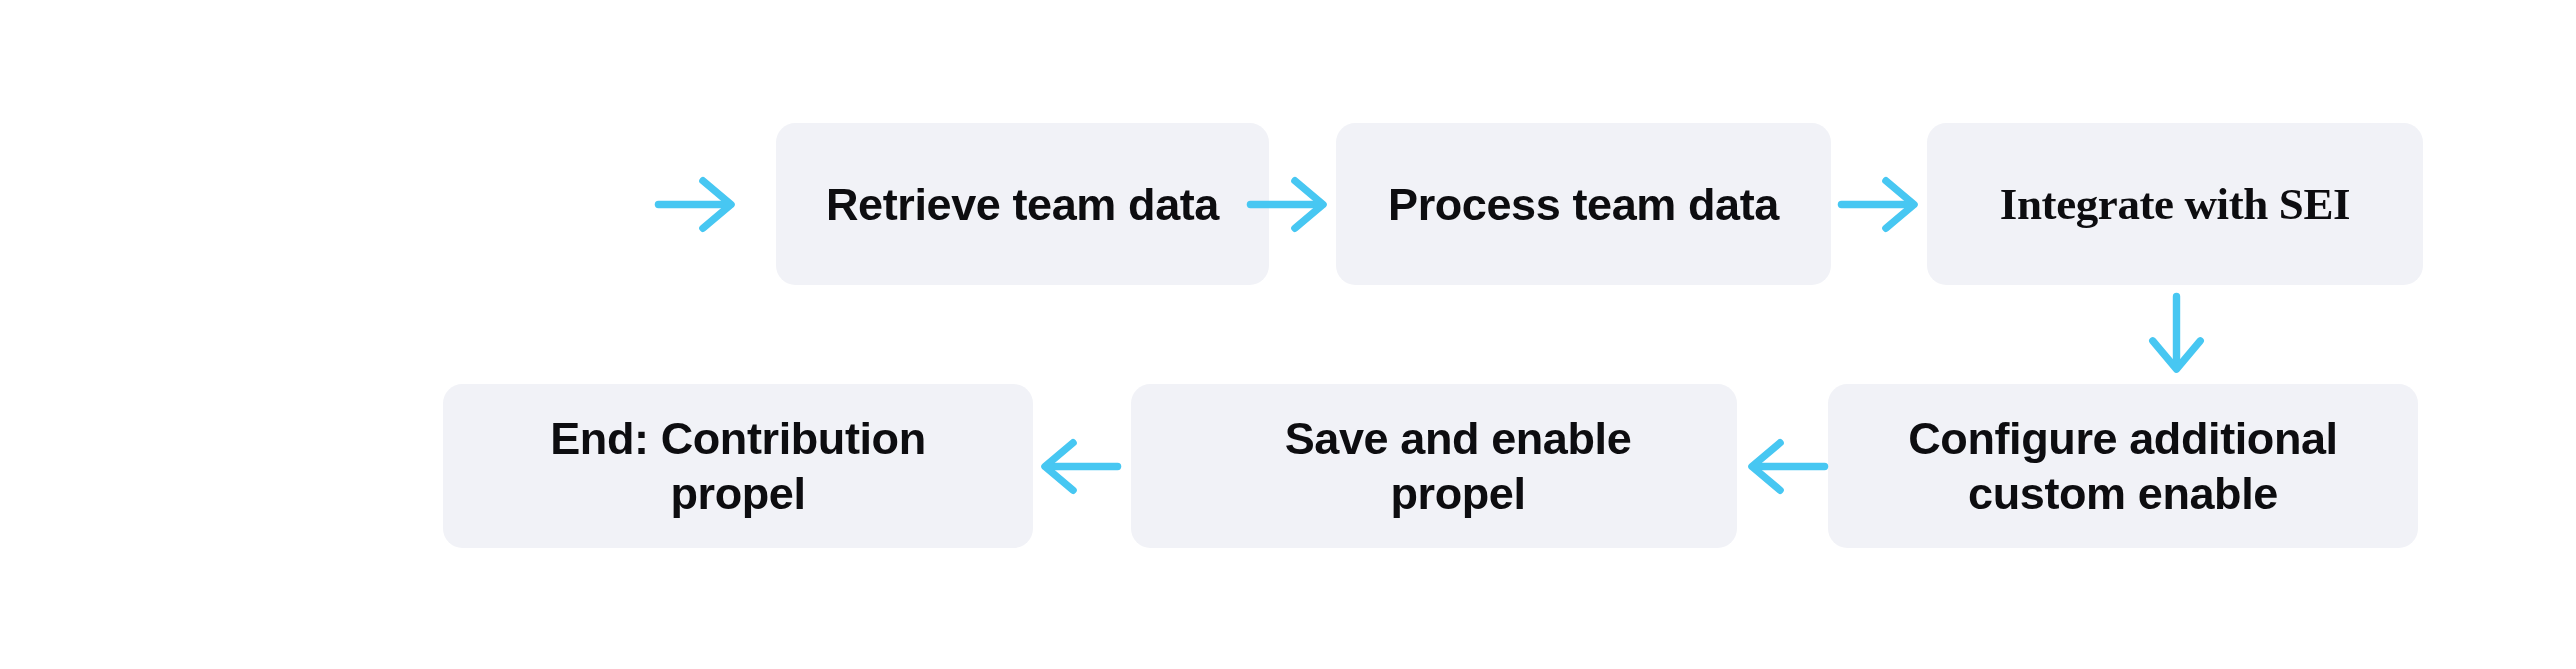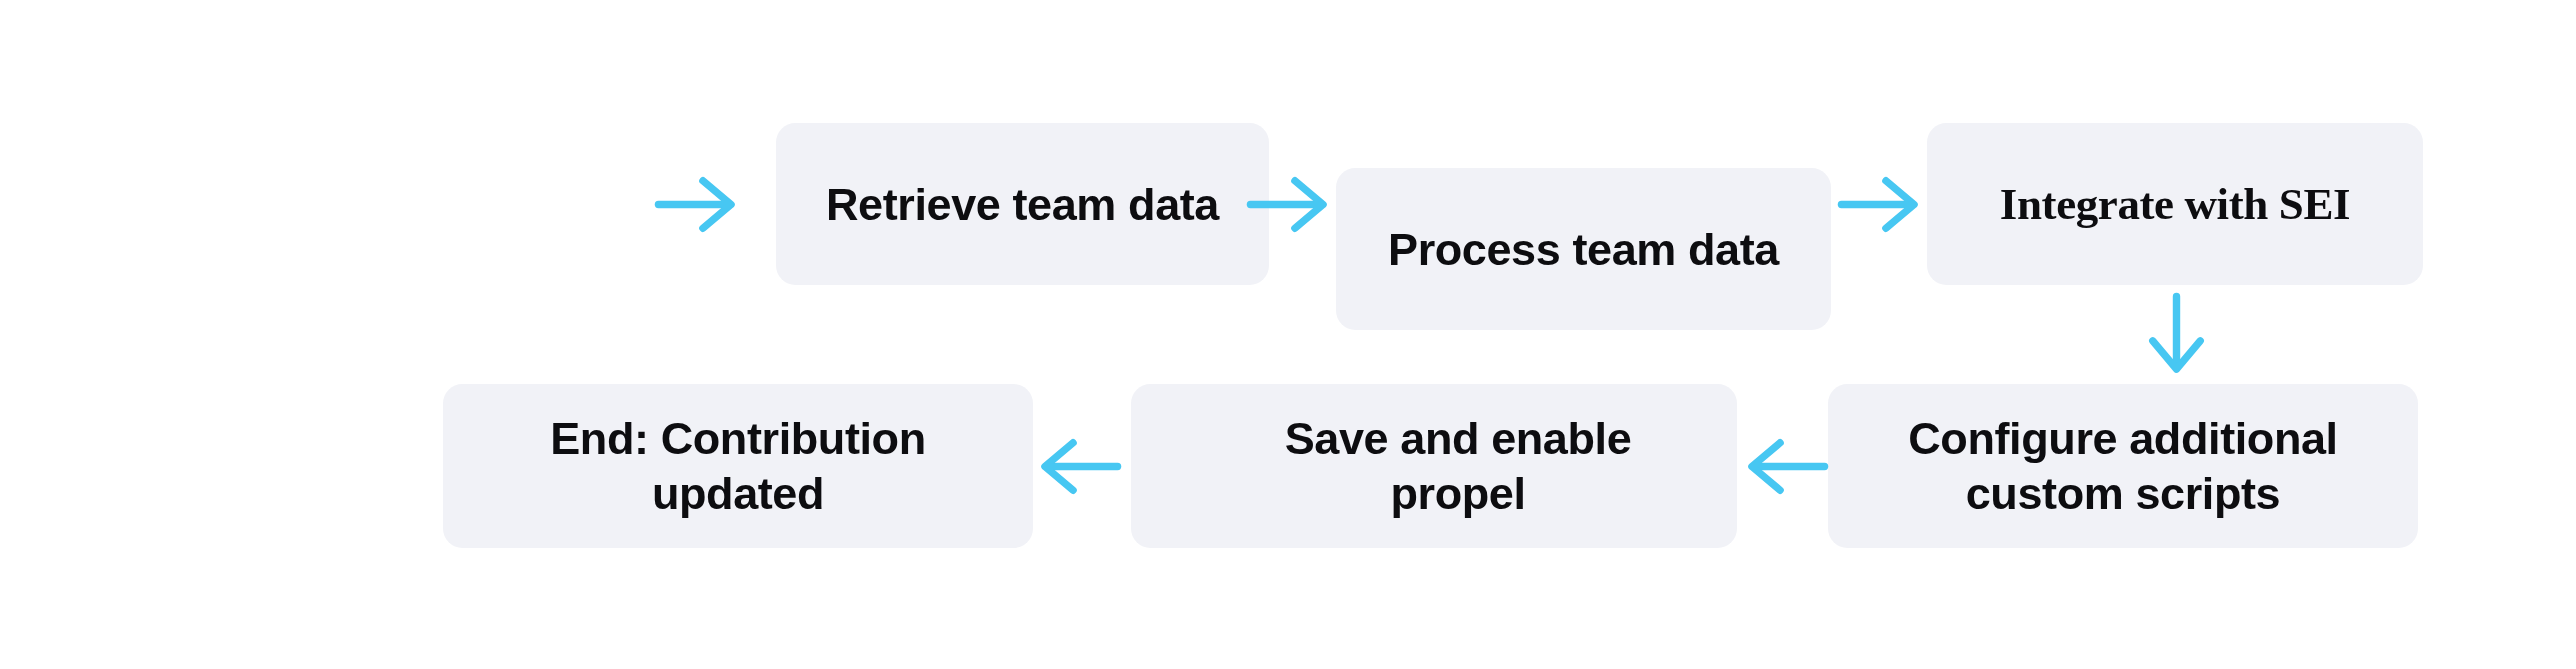--- a/index.html
+++ b/index.html
@@ -39,21 +39,21 @@
     text-align: center;
     white-space: pre-line;
   }
   .arrow {
     position: absolute;
     display: block;
   }
   
   #node-start     { left: 157px;  top: 123px; width: 492px; height: 162px; }
   #node-retrieve  { left: 776px; top: 123px; width: 493px; height: 162px; }
-  #node-process   { left: 1336px; top: 123px; width: 495px; height: 162px; margin-top: 45px; }
+  #node-process   { left: 1336px; top: 123px; width: 495px; height: 162px; }
   #node-integrate { left: 1927px; top: 123px; width: 496px; height: 162px; font-family: Liberation Serif, serif; }
   
   #node-configure { left: 1828px; top: 384px; width: 590px; height: 164px; }
   #node-save      { left: 1131px; top: 384px; width: 606px; height: 164px; padding-left: 48px; }
   #node-end       { left: 443px;  top: 384px; width: 590px; height: 164px; }
   
   #arrow-1 { left: 654px;  top: 170px; }
   #arrow-2 { left: 1246px; top: 170px; }
   #arrow-3 { left: 1837px; top: 170px; }
   #arrow-4 { left: 2142px; top: 292px; }
@@ -101,21 +101,21 @@
 
   <svg class="arrow" id="arrow-4" width="69" height="86" viewBox="0 0 92 116">
     <g fill="none" stroke-width="10" stroke-linecap="round" stroke-linejoin="round" stroke="#47c7f2">
       <path d="M46 6 V98"></path>
       <path d="M14 66 L46 104 L78 66"></path>
     </g>
   </svg>
 
   <div class="node" id="node-configure">
     <span class="node-label">Configure additional
-custom scripts</span>
+custom enable</span>
   </div>
 
   <svg class="arrow" id="arrow-5" width="83" height="69" viewBox="0 0 112 92">
     <g fill="none" stroke-width="10" stroke-linecap="round" stroke-linejoin="round" stroke="#47c7f2">
       <path d="M106 46 H14"></path>
       <path d="M46 14 L8 46 L46 78"></path>
     </g>
   </svg>
 
   <div class="node" id="node-save">
@@ -125,17 +125,17 @@
 
   <svg class="arrow" id="arrow-6" width="83" height="69" viewBox="0 0 112 92">
     <g fill="none" stroke-width="10" stroke-linecap="round" stroke-linejoin="round" stroke="#47c7f2">
       <path d="M106 46 H14"></path>
       <path d="M46 14 L8 46 L46 78"></path>
     </g>
   </svg>
 
   <div class="node" id="node-end">
     <span class="node-label">End: Contribution
-updated</span>
+propel</span>
   </div>
 
 </div>
 
 
 </body></html>

